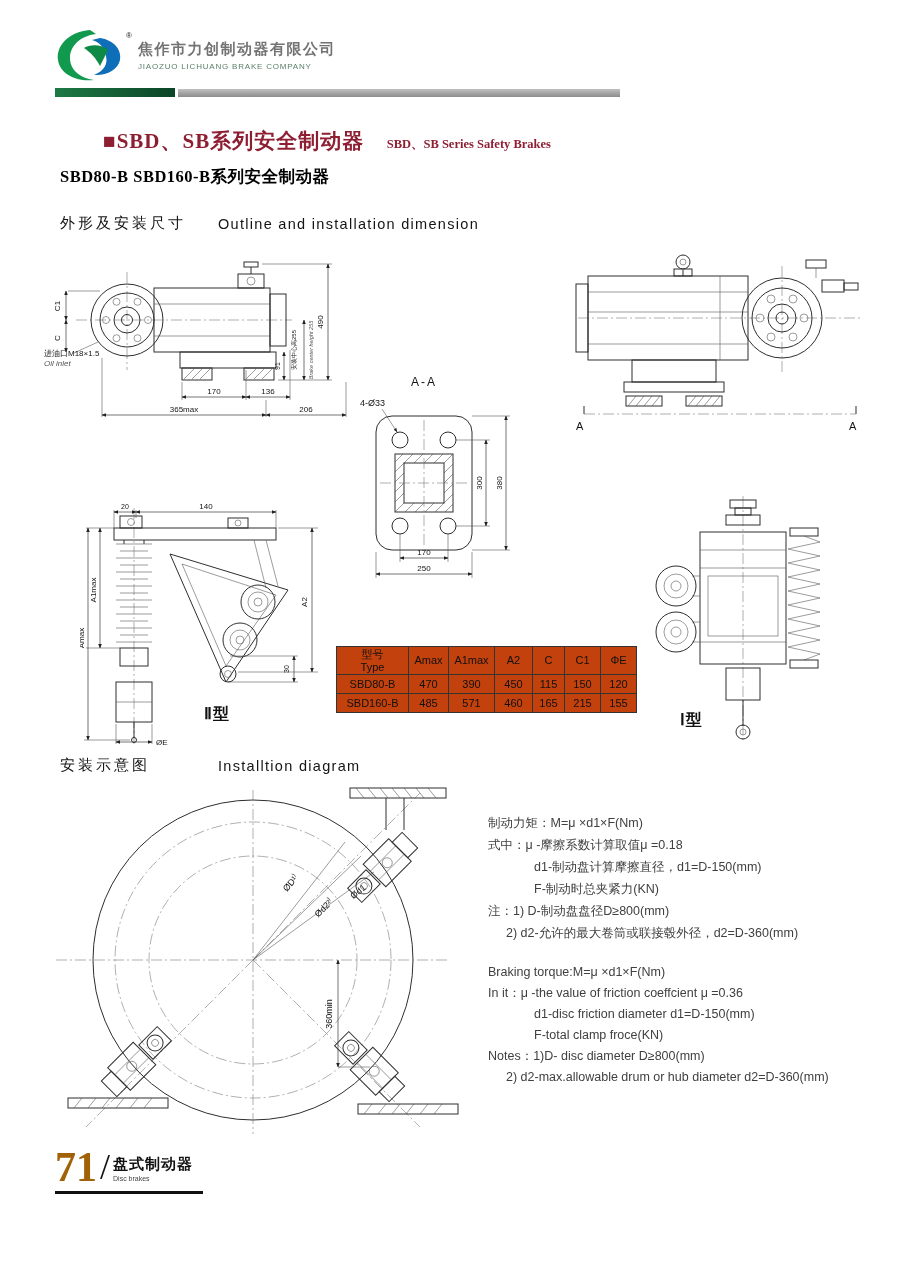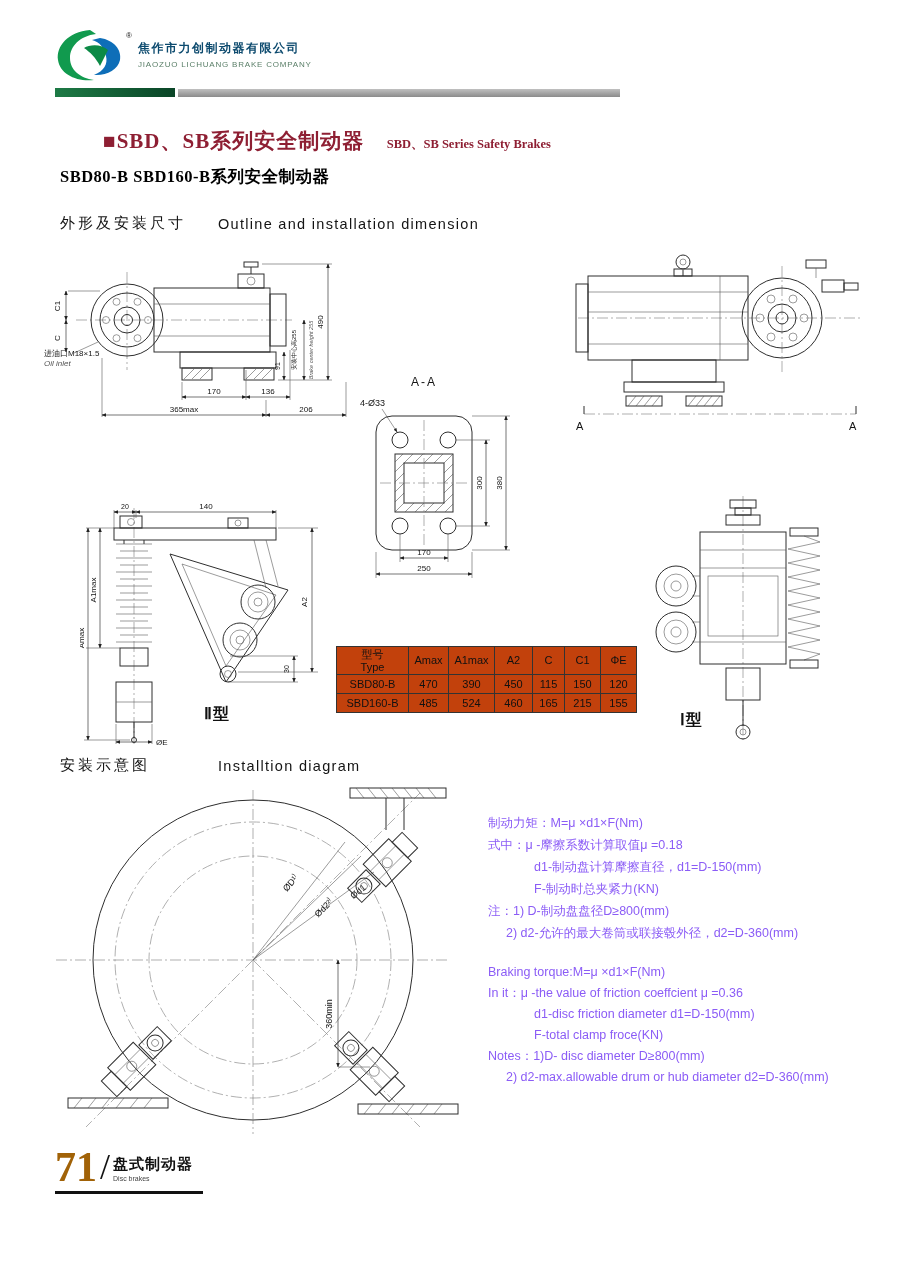--- a/index.html
+++ b/index.html
@@ -2,21 +2,21 @@
 <html><head>
 <meta charset="utf-8">
 <style>
   * { margin:0; padding:0; box-sizing:border-box; }
   html,body { background:#ffffff; }
   body { font-family:"Liberation Sans",sans-serif; }
   .page { position:relative; width:900px; height:1273px; background:#fff; overflow:hidden; }
   .abs { position:absolute; }
 
   
-  .company-cn { color:#0c4a6e; font-size:12px; font-weight:bold; letter-spacing:1.5px; font-family:"Liberation Sans",sans-serif; }
+  .company-cn { color:#737373; font-size:15px; font-weight:bold; letter-spacing:1.5px; font-family:"Liberation Sans",sans-serif; }
   .company-en { color:#5a7f68; font-size:8px; letter-spacing:0.8px; margin-top:3px; }
   .bar-green { left:55px; top:88px; width:120px; height:9px; background:linear-gradient(to right,#1d7a45,#0a4527); }
   .bar-gray  { left:178px; top:89px; width:442px; height:8px; background:linear-gradient(to bottom,#c0c0c0,#8b8b8b); }
 
   
   .series-title { left:60px; top:127px; color:#8e1f33; white-space:nowrap; }
   .series-cn { font-family:"Liberation Serif",serif; font-size:21px; font-weight:bold; letter-spacing:1px;margin-left:43px; }
   .series-en { font-family:"Liberation Serif",serif; font-size:12.5px; font-weight:bold; margin-left:18px; }
   .model-title { left:60px; top:166px; font-family:"Liberation Serif",serif; font-size:16.5px; font-weight:bold; color:#000; letter-spacing:0.5px; }
   .sec-heading { color:#141414; display:flex; align-items:center; white-space:nowrap; }
@@ -37,21 +37,21 @@
   svg .mid{text-anchor:middle}
 
   .type-label { font-size:16px; font-weight:bold; color:#111; letter-spacing:1px; }
 
   
   .spec-table { border-collapse:collapse; font-size:11px; color:#111; background:#c2410c; }
   .spec-table th,.spec-table td { border:1px solid #333; text-align:center; padding:1px 3px; font-weight:normal; height:19px; }
   .spec-table th { line-height:1.15; height:27px; }
 
   
-  .formula-block { font-size:12.5px; color:#8b5cf6; }
+  .formula-block { font-size:12.5px; color:#404040; }
   .formula-block.cn .f-line { line-height:22px; }
   .formula-block.en .f-line { line-height:21px; }
   .f-line { white-space:nowrap; }
   .ind-a { padding-left:46px; }
   .ind-b { padding-left:18px; }
 
   
   .footer { left:55px; top:1146px; display:flex; align-items:flex-start; }
   .page-num { font-family:"Liberation Serif",serif; font-size:42px; font-weight:bold; line-height:1; color:#a16207; }
   .slash { font-family:"Liberation Serif",serif; font-size:36px; font-weight:normal; margin:0 3px; color:#111; }
@@ -428,21 +428,21 @@
         <td>470</td>
         <td>390</td>
         <td>450</td>
         <td>115</td>
         <td>150</td>
         <td>120</td>
       </tr>
       <tr>
         <td>SBD160-B</td>
         <td>485</td>
-        <td>524</td>
+        <td>571</td>
         <td>460</td>
         <td>165</td>
         <td>215</td>
         <td>155</td>
       </tr>
     </tbody>
   </table>
 
   <div class="abs sec-heading" style="left:60px;top:756px">
     <span class="sec-cn">安装示意图</span>

